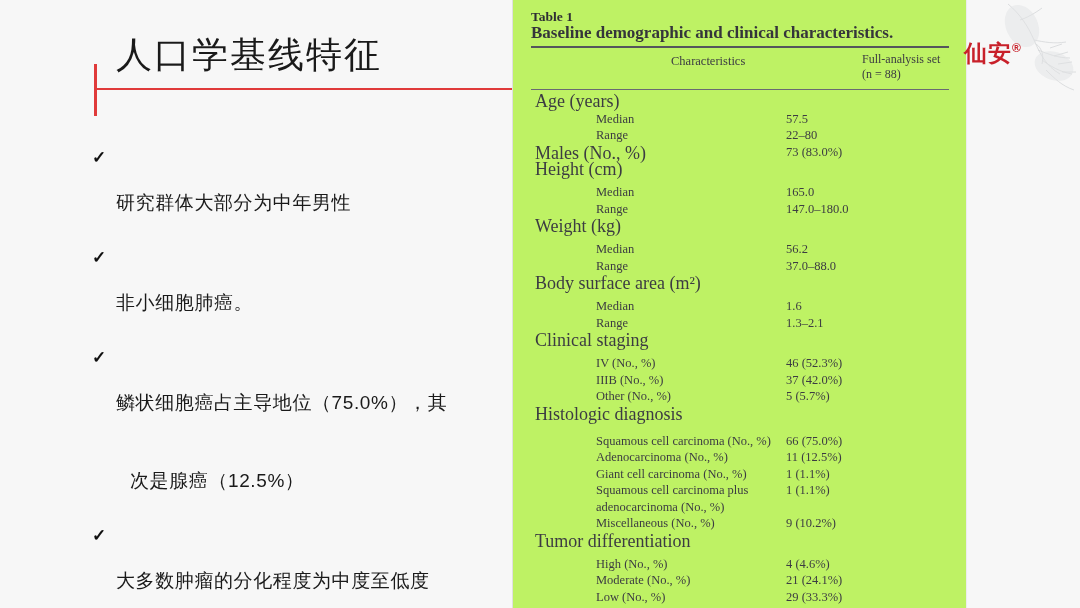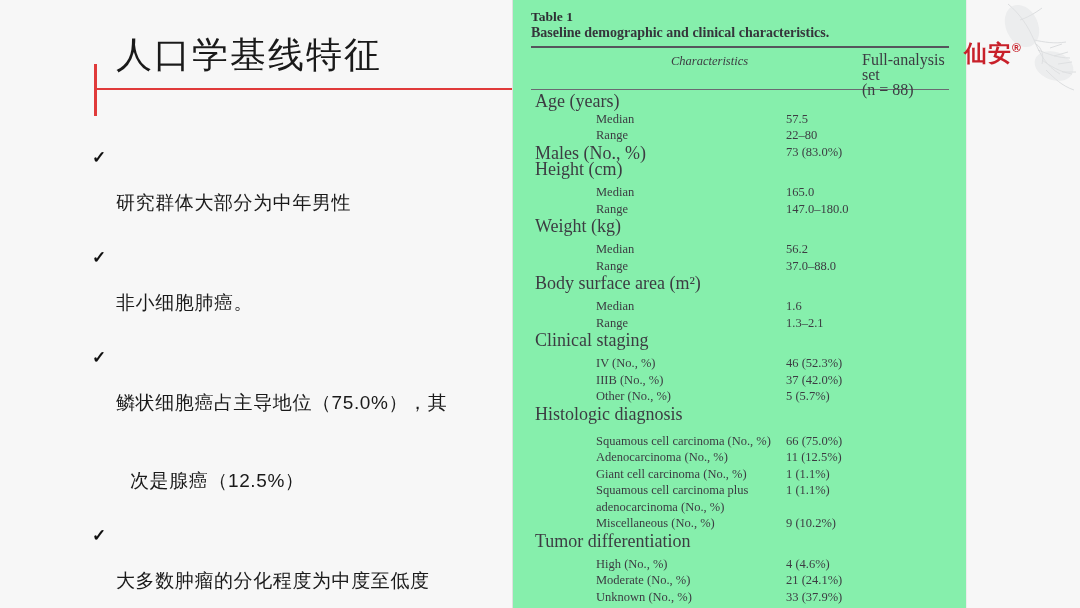--- a/index.html
+++ b/index.html
@@ -95,21 +95,21 @@
     padding-left: 14px;
   }
 
   
   #table-panel {
     position: absolute;
     left: 512px;
     top: 0px;
     width: 455px;
     height: 608px;
-    background: #86efac;
+    background: #bef264;
     border-left: 1px solid #e0e0e0;
     border-right: 1px solid #ececec;
     box-sizing: border-box;
     overflow: hidden;
     font-family: "Liberation Serif", serif;
     color: #3c3c42;
   }
   #tbl-inner {
     position: absolute;
     left: 6px;
@@ -117,21 +117,21 @@
     width: 443px;
   }
   #tbl-caption-num {
     font-size: 13.5px;
     font-weight: 700;
     color: #2e2e34;
     padding-left: 12px;
     line-height: 17px;
   }
   #tbl-caption-text {
-    font-size: 14px;
+    font-size: 17px;
     font-weight: 600;
     color: #35353b;
     padding-left: 12px;
     line-height: 16px;
   }
   .rule-top {
     margin: 5px 0 0 12px;
     width: 418px;
     height: 1.6px;
     background: #55555c;
@@ -145,27 +145,26 @@
   #tbl-head {
     position: relative;
     height: 38px;
   }
   #head-char {
     position: absolute;
     left: 152px;
     top: 6px;
     font-size: 12.5px;
     color: #3c3c42;
-    font-style: italic;
   }
   #head-set {
     position: absolute;
     left: 343px;
     top: 4px;
-    font-size: 16px;
+    font-size: 12px;
     line-height: 15px;
     color: #3c3c42;
   }
   #tbl-body {
     position: relative;
     padding-top: 2px;
   }
   .grp {
     position: relative;
   }
@@ -419,20 +418,24 @@
           <div class="grp-label">Tumor differentiation</div>
           <div class="gap-sm"></div>
           <div class="rows">
             <div class="row">
               <div class="row-name">High (No., %)</div>
               <div class="row-val">4 (4.6%)</div>
             </div>
             <div class="row">
               <div class="row-name">Moderate (No., %)</div>
               <div class="row-val">21 (24.1%)</div>
+            </div>
+            <div class="row">
+              <div class="row-name">Low (No., %)</div>
+              <div class="row-val">29 (33.3%)</div>
             </div>
             <div class="row">
               <div class="row-name">Unknown (No., %)</div>
               <div class="row-val">33 (37.9%)</div>
             </div>
           </div>
         </div>
 
       </div>
 

